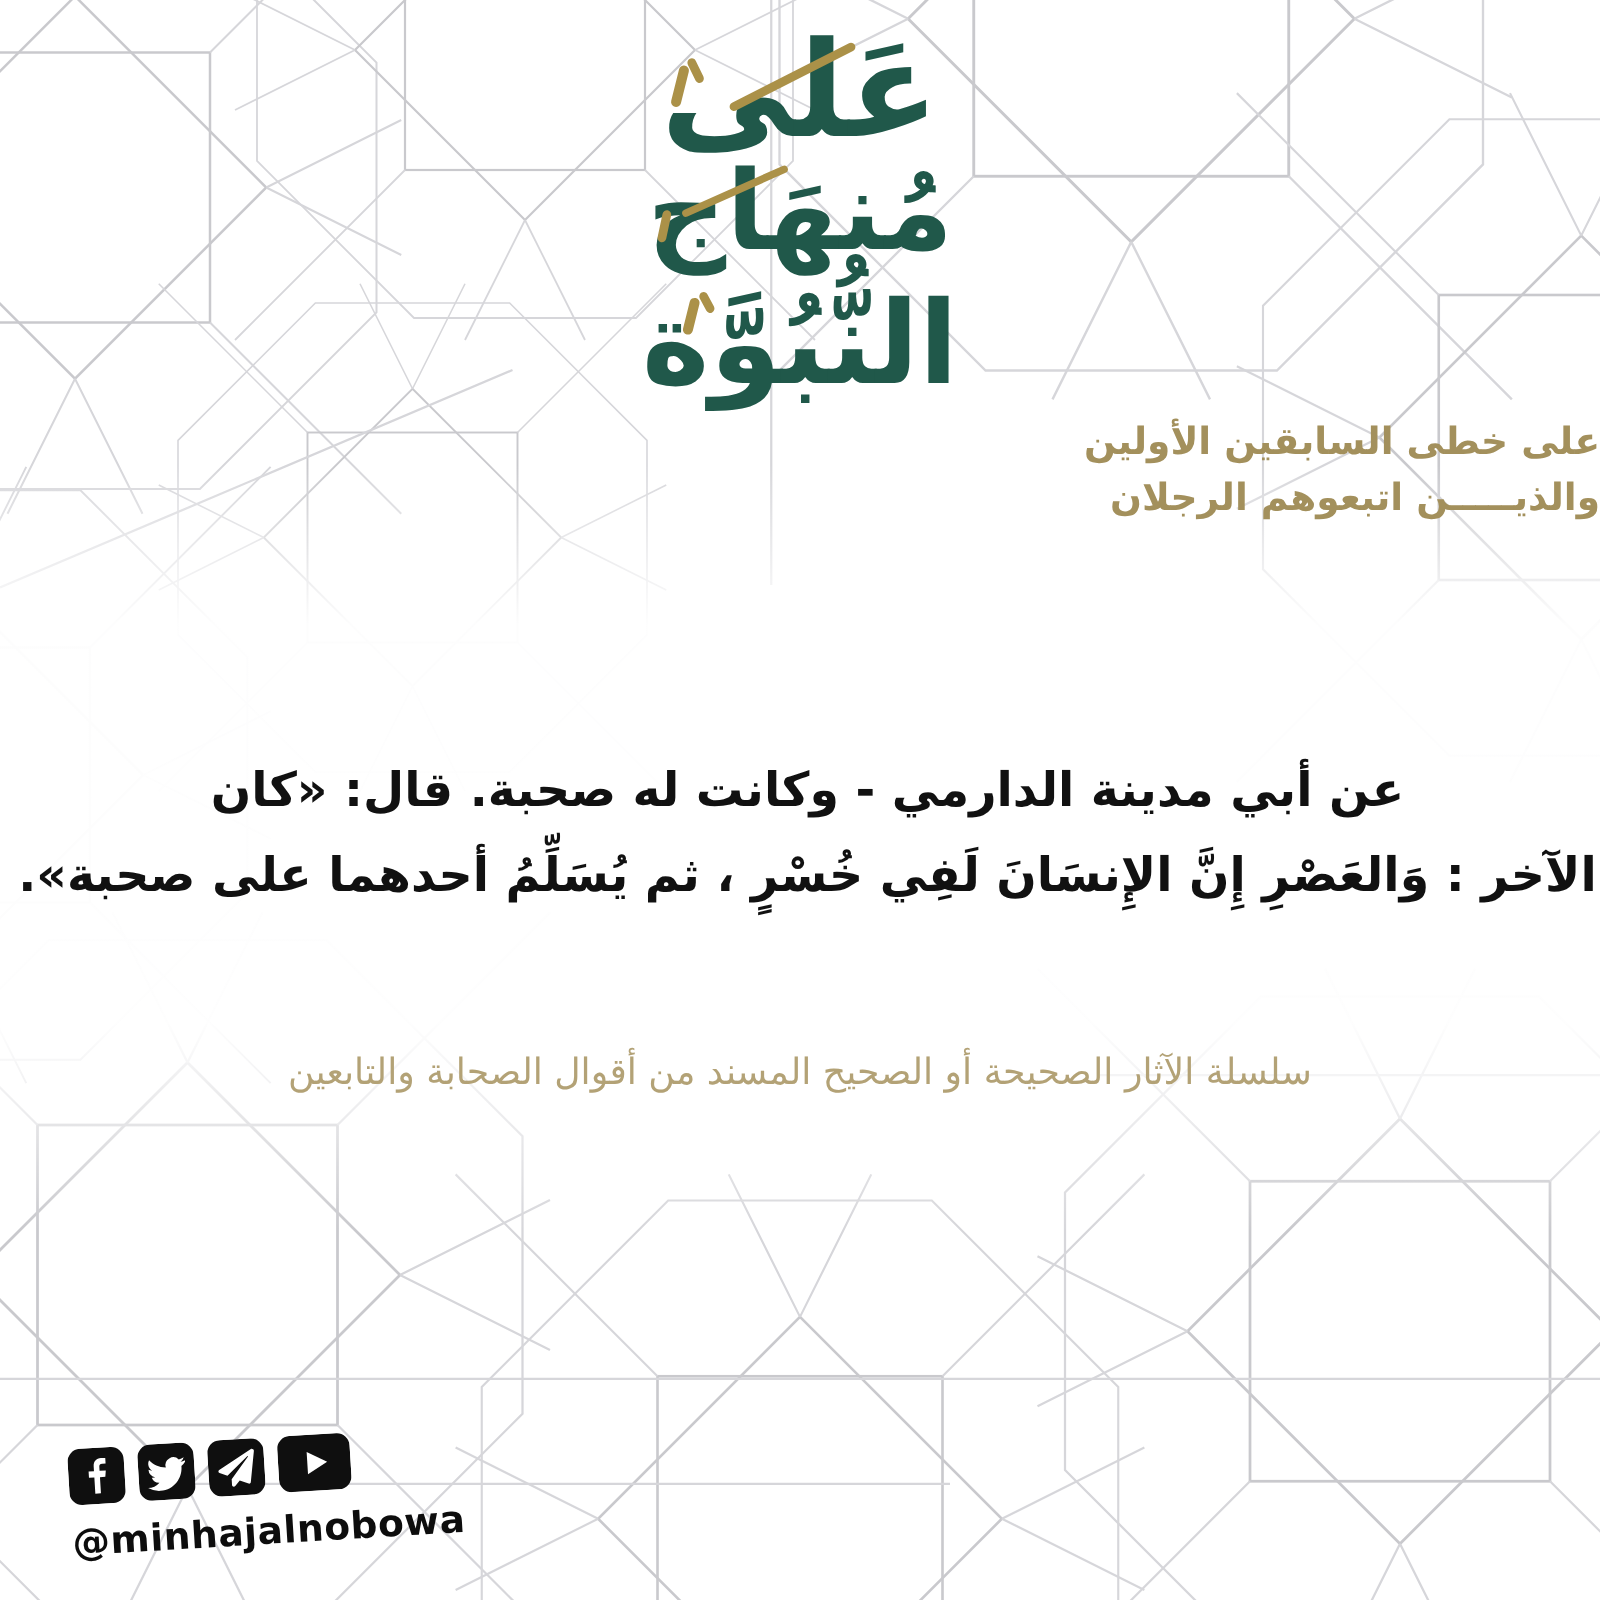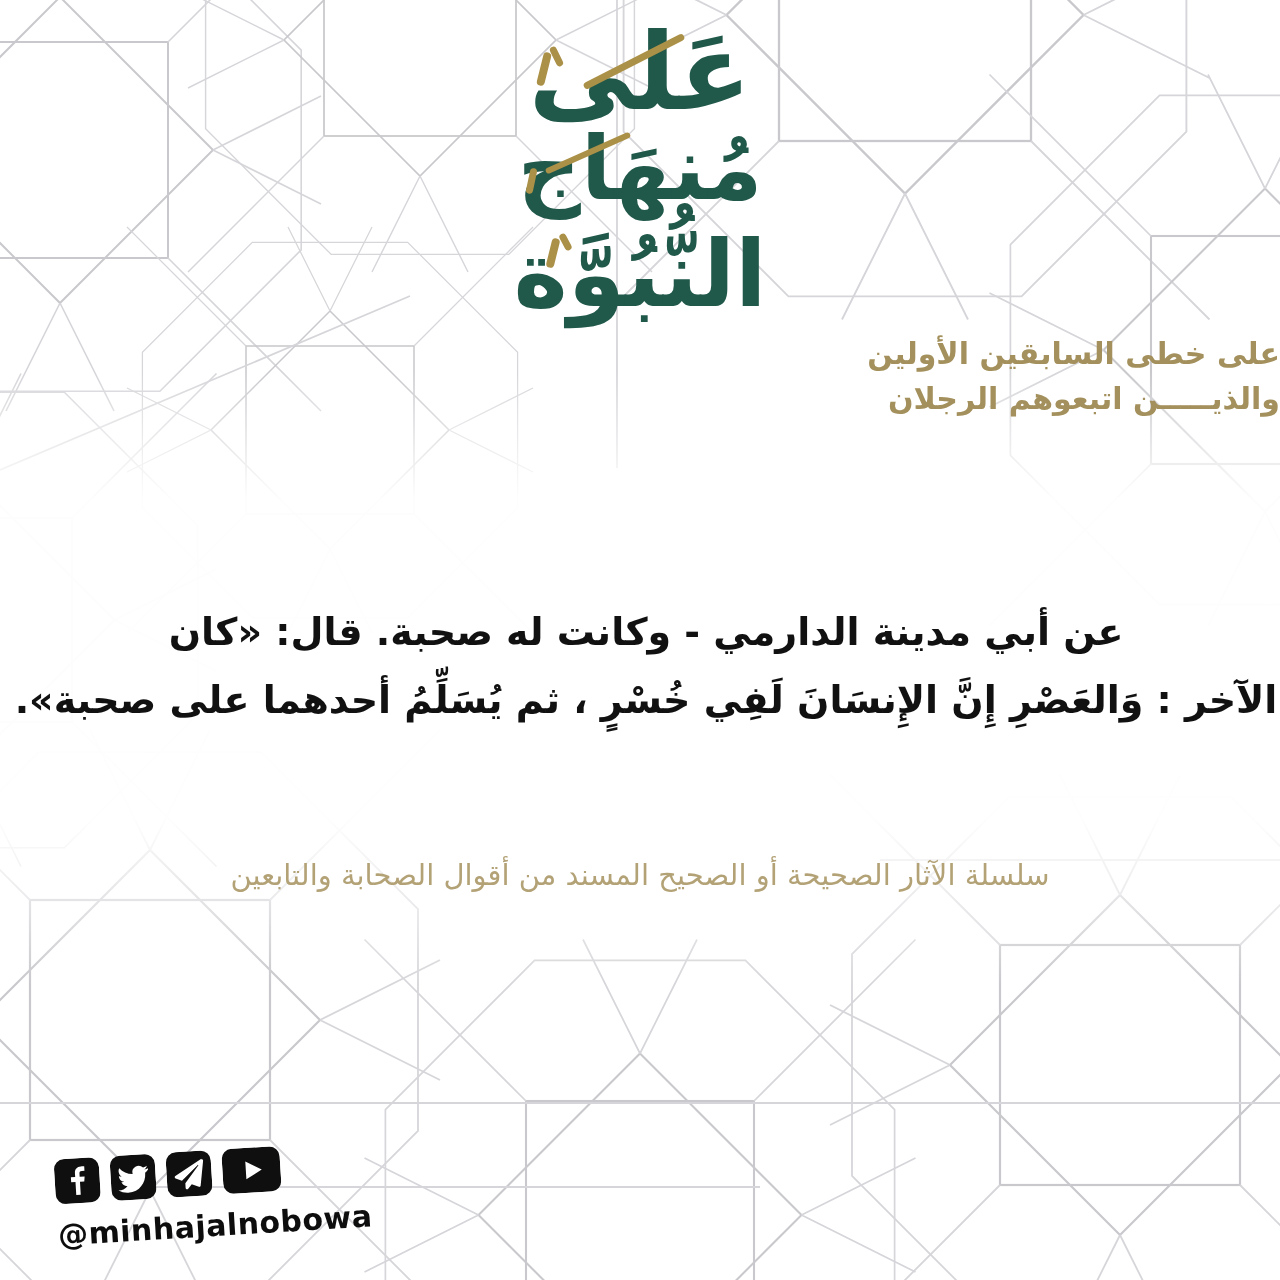--- a/index.html
+++ b/index.html
@@ -36,21 +36,21 @@
   .tagline{
     position:absolute;top:331px;left:0;right:0;z-index:2;text-align:right;
     color:#a3905c;font-size:30px;font-weight:bold;direction:rtl;line-height:1.5;
   }
   .quote{
     position:absolute;top:598px;left:0;right:0;z-index:2;text-align:center;
     direction:rtl;color:#111111;font-weight:bold;margin-left:12px;
   }
   .quote .line{font-size:38px;line-height:1.8;white-space:nowrap;}
   .series{
-    position:absolute;top:858px;left:0;right:0;z-index:2;text-align:center;
+    position:absolute;top:840px;left:0;right:0;z-index:2;text-align:center;
     direction:rtl;color:#b3a276;font-size:29px;font-weight:500;
   }
   .footer{position:absolute;left:56px;top:1150px;z-index:2;transform:rotate(-3.5deg);}
   .icons{display:flex;gap:11px;align-items:center;}
   .icons svg{display:block;}
   .handle{
     margin-top:13px;font-size:30px;font-weight:bold;color:#0d0d0d;
     letter-spacing:.5px;direction:ltr;font-family:"DejaVu Sans",sans-serif;
   }
 </style>

